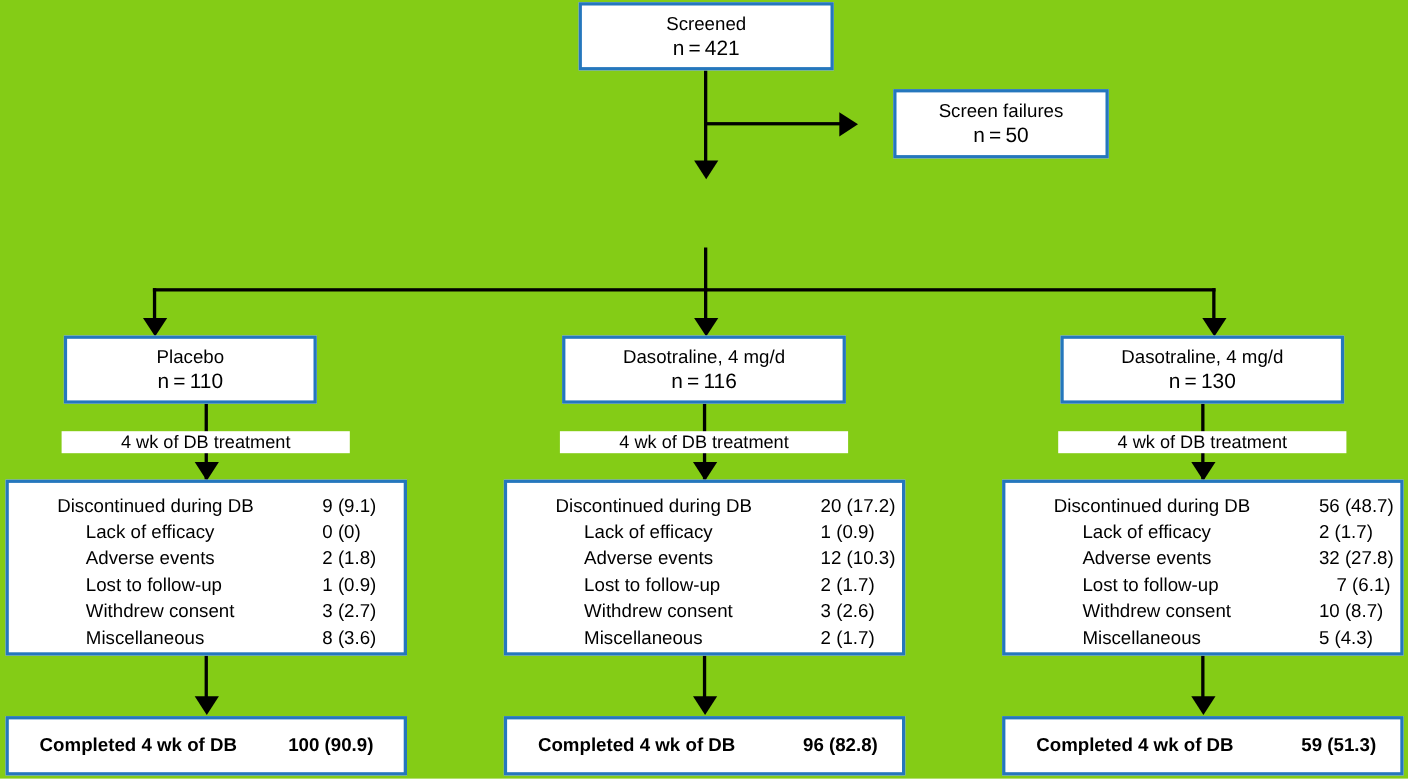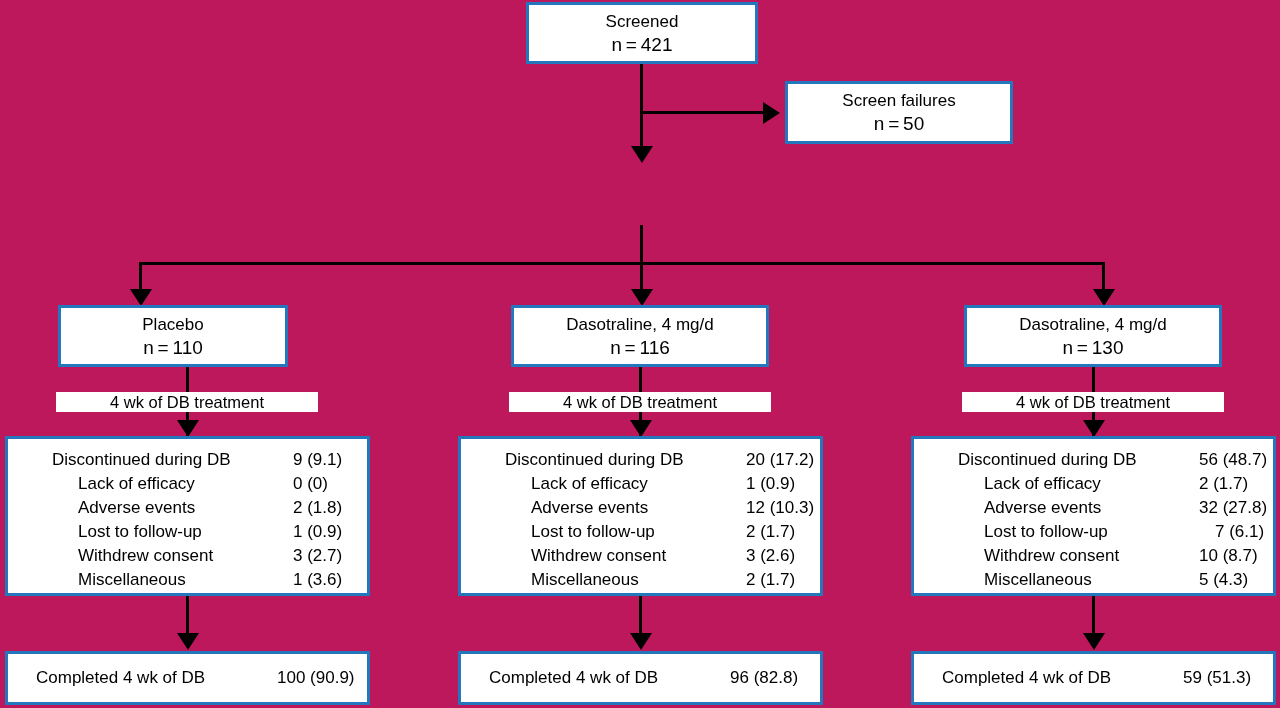--- a/index.html
+++ b/index.html
@@ -5,21 +5,21 @@
 <style>
   html, body {
     margin: 0;
     padding: 0;
     background: #ffffff;
   }
   #canvas {
     position: relative;
     width: 1280px;
     height: 708px;
-    background: #be185d;
+    background: #84cc16;
     font-family: "Liberation Sans", sans-serif;
     color: #000000;
     overflow: hidden;
   }
 
   
   .box {
     position: absolute;
     box-sizing: border-box;
     border: 3px solid #2577bd;
@@ -64,20 +64,21 @@
   .row .val {
     position: absolute;
   }
 
   
   .done-row {
     position: relative;
     height: 100%;
     font-size: 17px;
     white-space: nowrap;
+    font-weight: bold;
   }
   .done-row .lbl {
     position: absolute;
     left: 28px;
     top: 50%;
     transform: translateY(-50%);
   }
   .done-row .val {
     position: absolute;
     top: 50%;
@@ -136,21 +137,21 @@
     <div class="box-title">Screened</div>
     <div class="box-n">n = 421</div>
   </div>
 
   <div class="vline" style="left:640px; top:64px; height:92px;"></div>
   <div class="arrow-down" style="left:630.5px; top:146px;"></div>
 
   <div class="hline" style="left:640px; top:111px; width:130px;"></div>
   <div class="arrow-right" style="left:763px; top:101.5px;"></div>
 
-  <div class="box box-center" style="left:785px; top:81px; width:228px; height:63px;">
+  <div class="box box-center" style="left:812px; top:81px; width:196px; height:63px;">
     <div class="box-title">Screen failures</div>
     <div class="box-n">n = 50</div>
   </div>
 
 
   <div class="vline" style="left:640px; top:225px; height:40px;"></div>
   <div class="hline" style="left:139px; top:262px; width:966px;"></div>
 
   <div class="vline" style="left:139px; top:262px; height:38px;"></div>
   <div class="arrow-down" style="left:129.5px; top:289px;"></div>
@@ -186,31 +187,31 @@
     <div class="row sub">
       <span class="lbl">Lost to follow-up</span>
       <span class="val" style="left:269px;">1 (0.9)</span>
     </div>
     <div class="row sub">
       <span class="lbl">Withdrew consent</span>
       <span class="val" style="left:269px;">3 (2.7)</span>
     </div>
     <div class="row sub">
       <span class="lbl">Miscellaneous</span>
-      <span class="val" style="left:269px;">1 (3.6)</span>
+      <span class="val" style="left:269px;">8 (3.6)</span>
     </div>
   </div>
 
   <div class="vline" style="left:186px; top:596px; height:44px;"></div>
   <div class="arrow-down" style="left:176.5px; top:633px;"></div>
 
   <div class="box" style="left:5px; top:651px; width:365px; height:54px;">
     <div class="done-row">
       <span class="lbl">Completed 4 wk of DB</span>
-      <span class="val" style="left:269px;">100 (90.9)</span>
+      <span class="val" style="left:254px;">100 (90.9)</span>
     </div>
   </div>
 
   <div class="box box-center" style="left:511px; top:305px; width:258px; height:62px;">
     <div class="box-title">Dasotraline, 4 mg/d</div>
     <div class="box-n">n = 116</div>
   </div>
 
   <div class="vline" style="left:639px; top:367px; height:69px;"></div>
   <div class="edge-label" style="left:509px; top:392px; width:262px;">4 wk of DB treatment</div>

